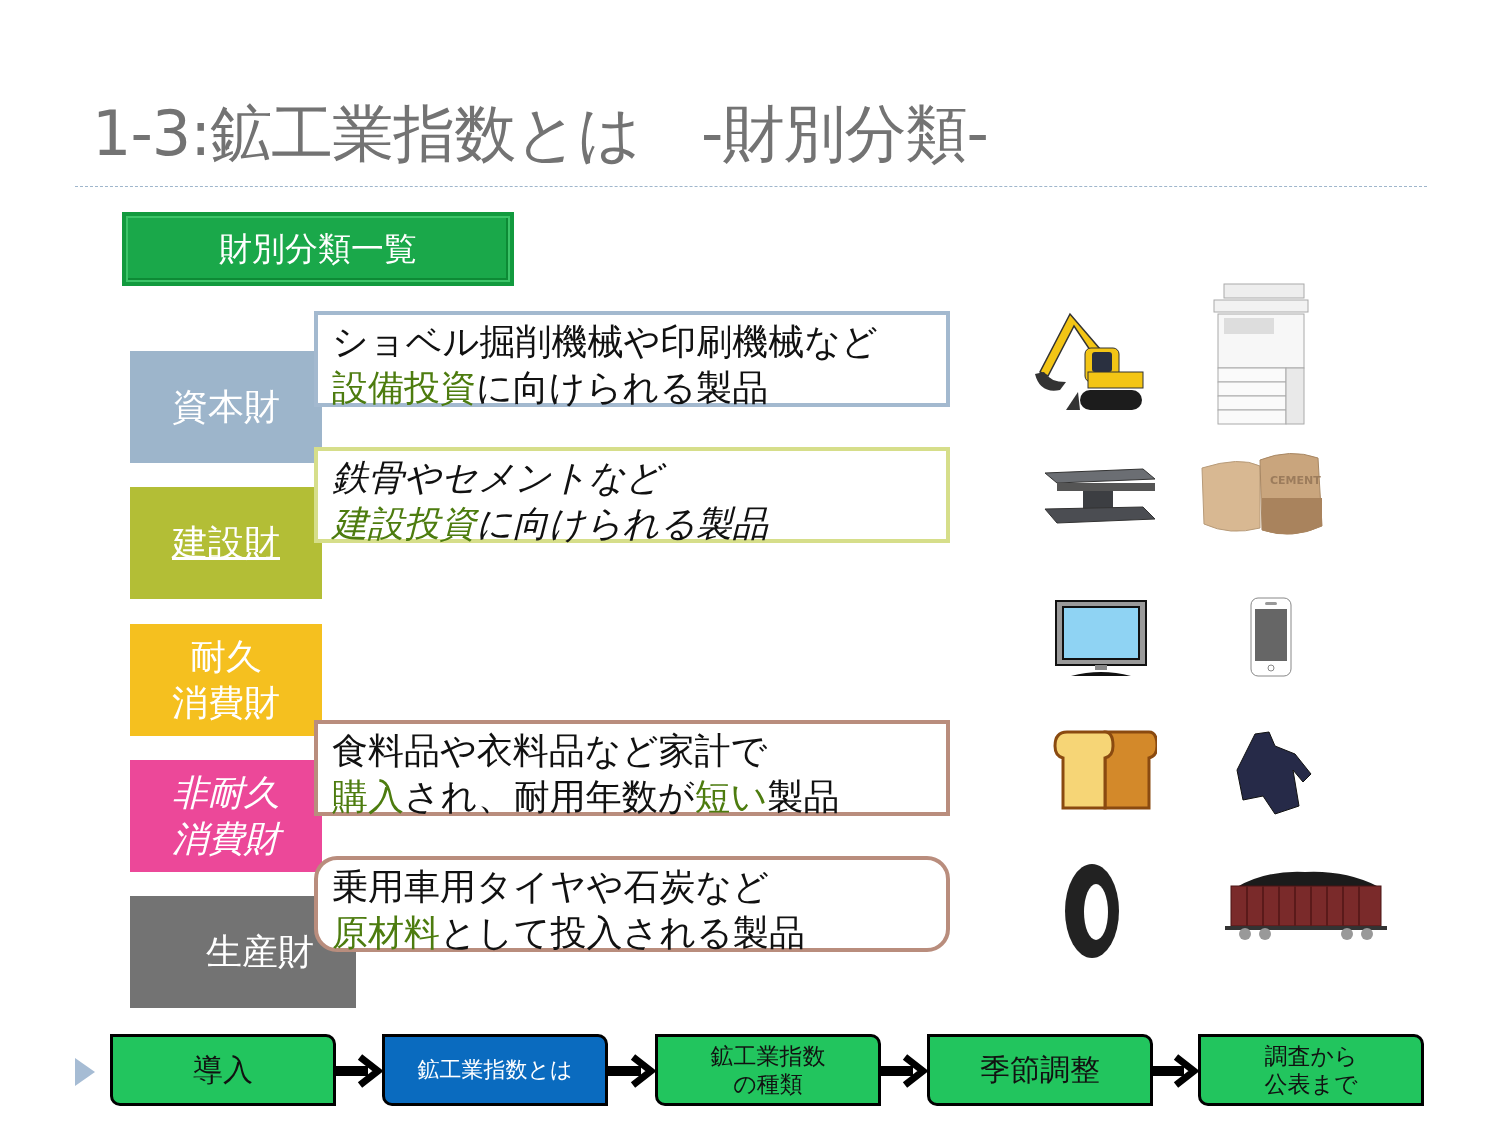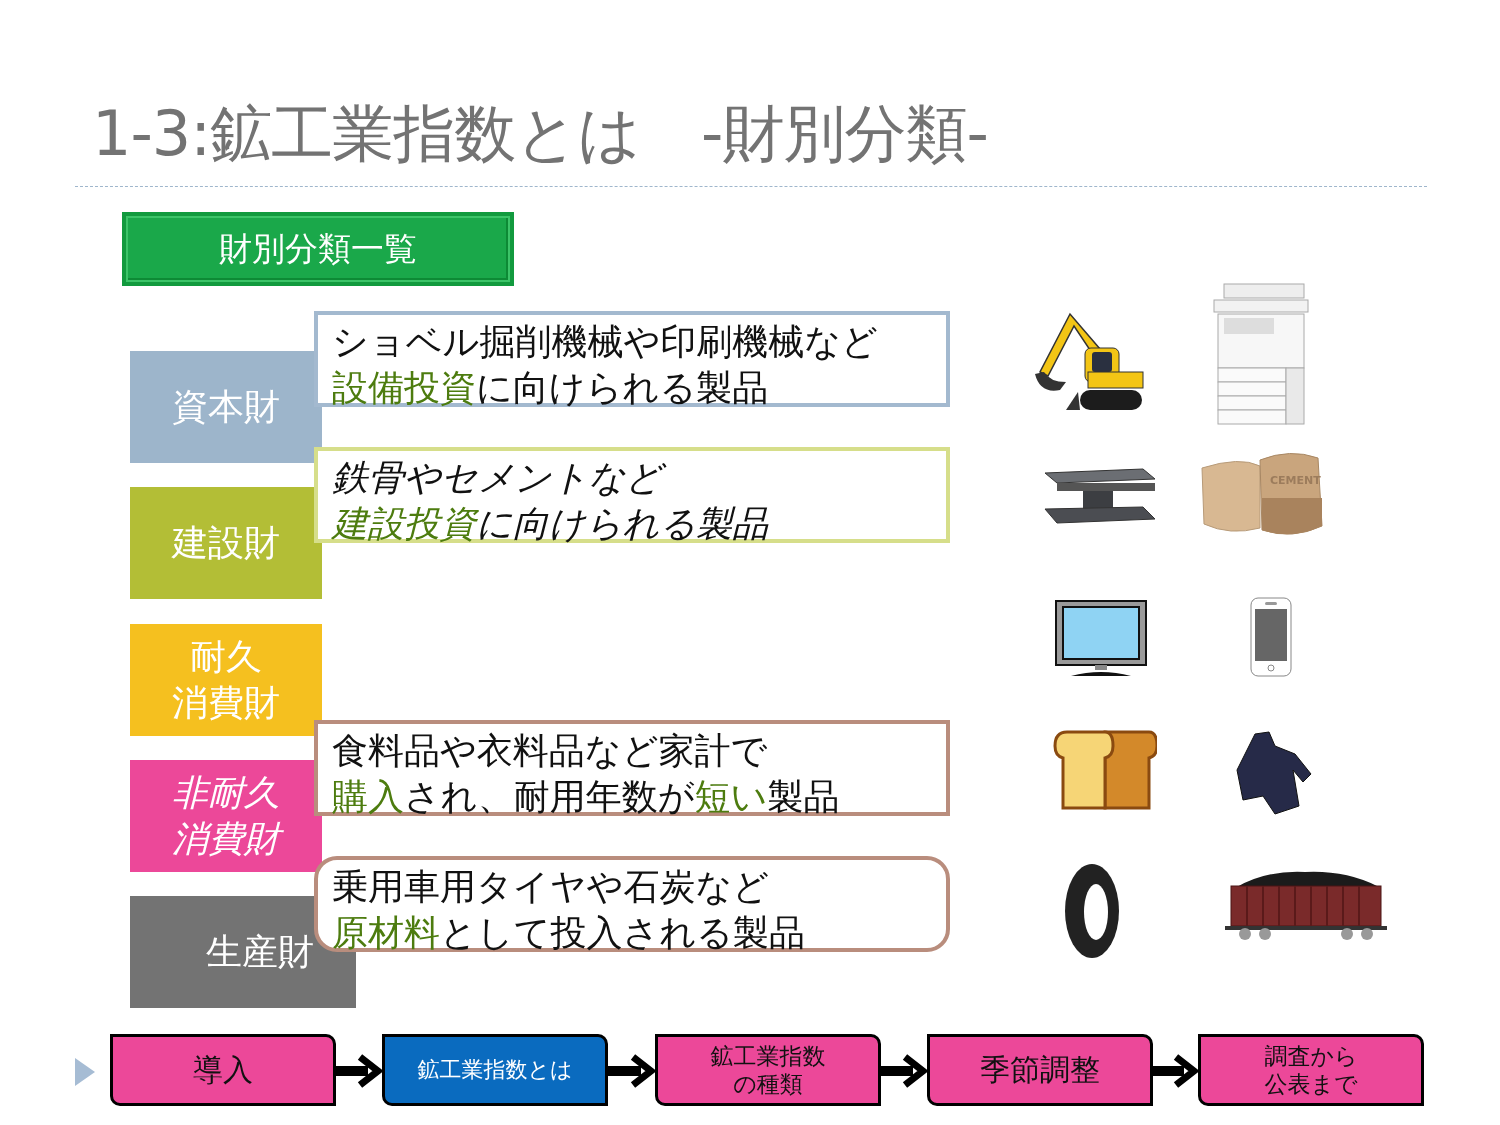--- a/index.html
+++ b/index.html
@@ -14,21 +14,21 @@
   .row { position:absolute; left:122px; width:828px; height:112px; }
   .row .cat { position:absolute; left:8px; top:0; width:192px; height:112px; color:#fff; font-size:36px;
       display:flex; align-items:center; justify-content:center; text-align:center; line-height:46px;margin-top:40px; }
   .row .desc { position:absolute; left:192px; top:0; width:636px; height:96px; box-sizing:border-box;
       border:4px solid; background:#fff; padding:4px 0 0 14px; font-size:36px; color:#111; line-height:46px; }
   .row .desc .red { color:#4d7c0f; }
   .pic { position:absolute; }
   .nav-arrow { position:absolute; left:75px; top:1058px; width:0; height:0;
       border-left:20px solid #a6bcd4; border-top:14px solid transparent; border-bottom:14px solid transparent; }
   .step { position:absolute; top:1034px; width:226px; height:72px; box-sizing:border-box; border:3px solid #000;
-      border-radius:0 10px 0 10px; background:#ec4899; display:flex; align-items:center; justify-content:center;
+      border-radius:0 10px 0 10px; background:#22c55e; display:flex; align-items:center; justify-content:center;
       text-align:center; font-size:23px; line-height:28px; color:#111; }
   .step.active { background:#0a6bbf; color:#fff; font-size:22px; }
   .step.big { font-size:30px; }
 </style>
 </head>
 <body>
 
 <div class="title">1-3:鉱工業指数とは　-財別分類-</div>
 <div class="title-rule"></div>
 
@@ -36,21 +36,21 @@
 
 <div id="rows">
     <div class="row" style="top: 311px;">
       <div class="cat" style="background: rgb(157, 181, 203);">資本財</div>
       <div class="desc" style="border-color: rgb(163, 185, 207);">
         <div><span>ショベル掘削機械や印刷機械など</span></div>
         <div><span class="red">設備投資</span><span>に向けられる製品</span></div>
       </div>
     </div>
     <div class="row" style="top: 447px;">
-      <div class="cat" style="background: rgb(179, 190, 54);">建設財</div>
+      <div class="cat" style="background: rgb(179, 190, 54); text-decoration: underline;">建設財</div>
       <div class="desc" style="border-color: rgb(214, 222, 138); font-style: italic;">
         <div><span>鉄骨やセメントなど</span></div>
         <div><span class="red">建設投資</span><span>に向けられる製品</span></div>
       </div>
     </div>
     <div class="row" style="top: 584px;">
       <div class="cat" style="background: rgb(245, 192, 31);">耐久<br>消費財</div>
     </div>
     <div class="row" style="top: 720px;">
       <div class="cat" style="background: #ec4899; font-style: italic;">非耐久<br>消費財</div>

